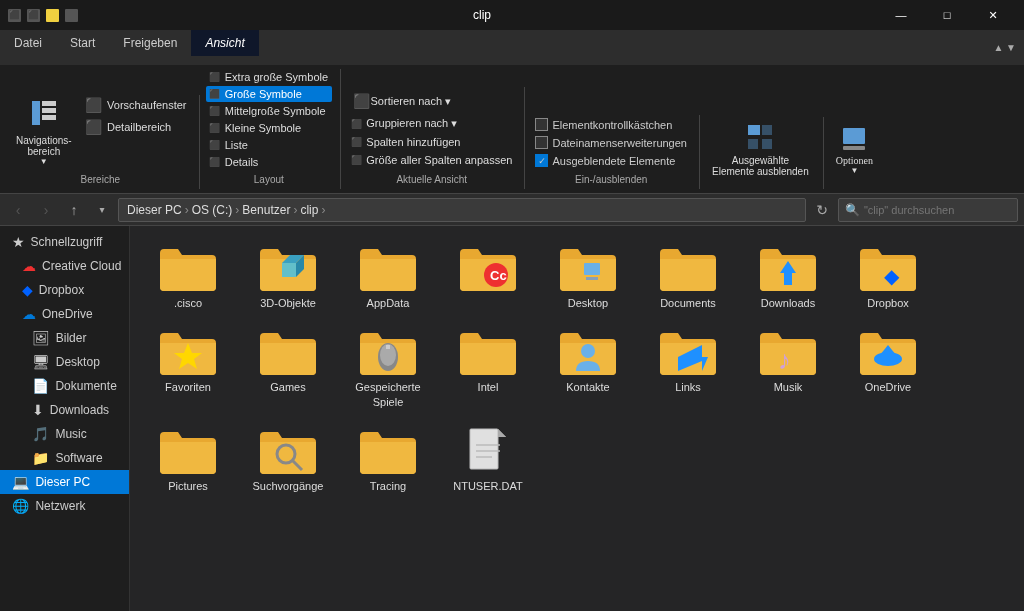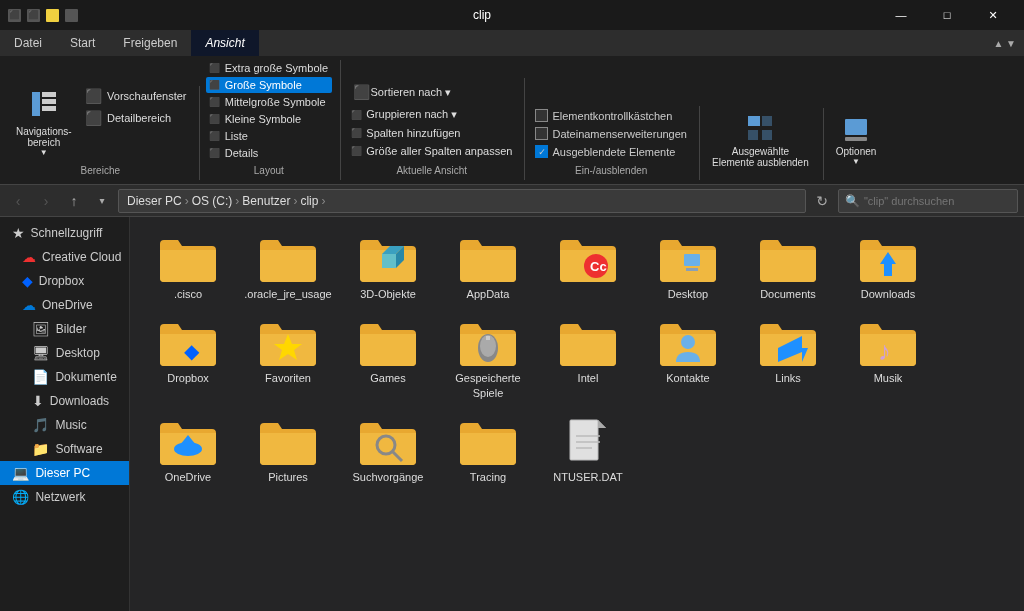--- a/index.html
+++ b/index.html
@@ -18,27 +18,27 @@
     .title-bar .icons { display: flex; gap: 6px; margin-right: 8px; }
     .title-bar .icon-btn { width: 13px; height: 13px; border-radius: 1px; display: flex; align-items: center; justify-content: center; font-size: 9px; }
     .tb-yellow { background: #f0d040; }
     .tb-dark { background: #555; }
     .title-bar .title-text { flex: 1; text-align: center; font-size: 12px; }
     .title-bar .window-controls { display: flex; gap: 0; margin-left: auto; }
     .win-btn { width: 46px; height: 30px; display: flex; align-items: center; justify-content: center; color: #fff; font-size: 11px; cursor: pointer; }
 
     
     .ribbon { background: #1e1e1e; border-bottom: 1px solid #444; }
-    .ribbon-tabs { display: flex; background: #2d2d2d; height: 26px; }
+    .ribbon-tabs { display: flex; background: #2d2d2d; height: 35px; }
     .ribbon-tab { padding: 0 14px; height: 26px; display: flex; align-items: center; color: #ccc; font-size: 12px; cursor: pointer; }
     .ribbon-tab.active { background: #0f172a; color: #fff; font-style: italic; }
     .ribbon-chevron { margin-left: auto; display: flex; align-items: center; color: #aaa; padding: 0 8px; font-size: 10px; }
     .ribbon-content { display: flex; background: #1e1e1e; padding: 4px 6px; align-items: flex-end; gap: 2px; min-height: 78px; }
     .ribbon-group { display: flex; flex-direction: column; align-items: flex-start; border-right: 1px solid #444; padding: 0 8px 4px 4px; min-height: 68px; }
-    .ribbon-group:last-child { border-right: none; }
+    .ribbon-group:last-child { border-right: none; font-family: Liberation Serif, serif; }
     .ribbon-group-label { font-size: 10px; color: #aaa; margin-top: auto; padding-top: 4px; text-align: center; width: 100%; }
     .ribbon-items { display: flex; gap: 4px; align-items: flex-start; flex: 1; }
     .ribbon-btn-large { display: flex; flex-direction: column; align-items: center; padding: 4px 6px; color: #ddd; font-size: 10px; cursor: pointer; min-width: 44px; text-align: center; }
     .ribbon-btn-large .icon-lrg { font-size: 22px; margin-bottom: 2px; }
     .ribbon-btn-small { display: flex; align-items: center; gap: 4px; padding: 2px 4px; color: #ddd; font-size: 11px; cursor: pointer; white-space: nowrap; }
     .ribbon-btn-small .icon-sm { font-size: 14px; }
     .checkbox-row { display: flex; align-items: center; gap: 4px; padding: 1px 4px; color: #ccc; font-size: 11px; }
     .checkbox-box { width: 13px; height: 13px; border: 1px solid #888; background: #333; display: flex; align-items: center; justify-content: center; font-size: 9px; }
     .checked { background: #0078d7; border-color: #0078d7; }
 
@@ -310,29 +310,20 @@
     <div class="file-item">
       <div class="folder-icon">
         <svg width="60" height="50" viewBox="0 0 60 50">
             <path d="M2 10 Q2 6 6 6 L20 6 L24 12 L54 12 Q58 12 58 16 L58 44 Q58 48 54 48 L6 48 Q2 48 2 44 Z" fill="#e8a830"></path>
             <path d="M2 16 L58 16 L58 44 Q58 48 54 48 L6 48 Q2 48 2 44 Z" fill="#f0b840"></path>
           </svg>
       </div>
       <span class="folder-label">.cisco</span>
     </div>
 
-    <div class="file-item">
-      <div class="folder-icon">
-        <svg width="60" height="50" viewBox="0 0 60 50">
-            <path d="M2 10 Q2 6 6 6 L20 6 L24 12 L54 12 Q58 12 58 16 L58 44 Q58 48 54 48 L6 48 Q2 48 2 44 Z" fill="#e8a830"></path>
-            <path d="M2 16 L58 16 L58 44 Q58 48 54 48 L6 48 Q2 48 2 44 Z" fill="#f0b840"></path>
-          </svg>
-      </div>
-      <span class="folder-label">.oracle_jre_usage</span>
-    </div>
 
     <div class="file-item">
       <div class="folder-icon">
         <svg width="60" height="50" viewBox="0 0 60 50">
             <path d="M2 10 Q2 6 6 6 L20 6 L24 12 L54 12 Q58 12 58 16 L58 44 Q58 48 54 48 L6 48 Q2 48 2 44 Z" fill="#e8a830"></path>
             <path d="M2 16 L58 16 L58 44 Q58 48 54 48 L6 48 Q2 48 2 44 Z" fill="#f0b840"></path>
         <rect x="24" y="20" width="14" height="14" fill="#52c0d8" opacity="0.9"></rect>
         <polygon points="24,20 38,20 46,12 32,12" fill="#3aa0c0"></polygon>
         <polygon points="38,20 38,34 46,26 46,12" fill="#2888a8"></polygon>
         </svg>

